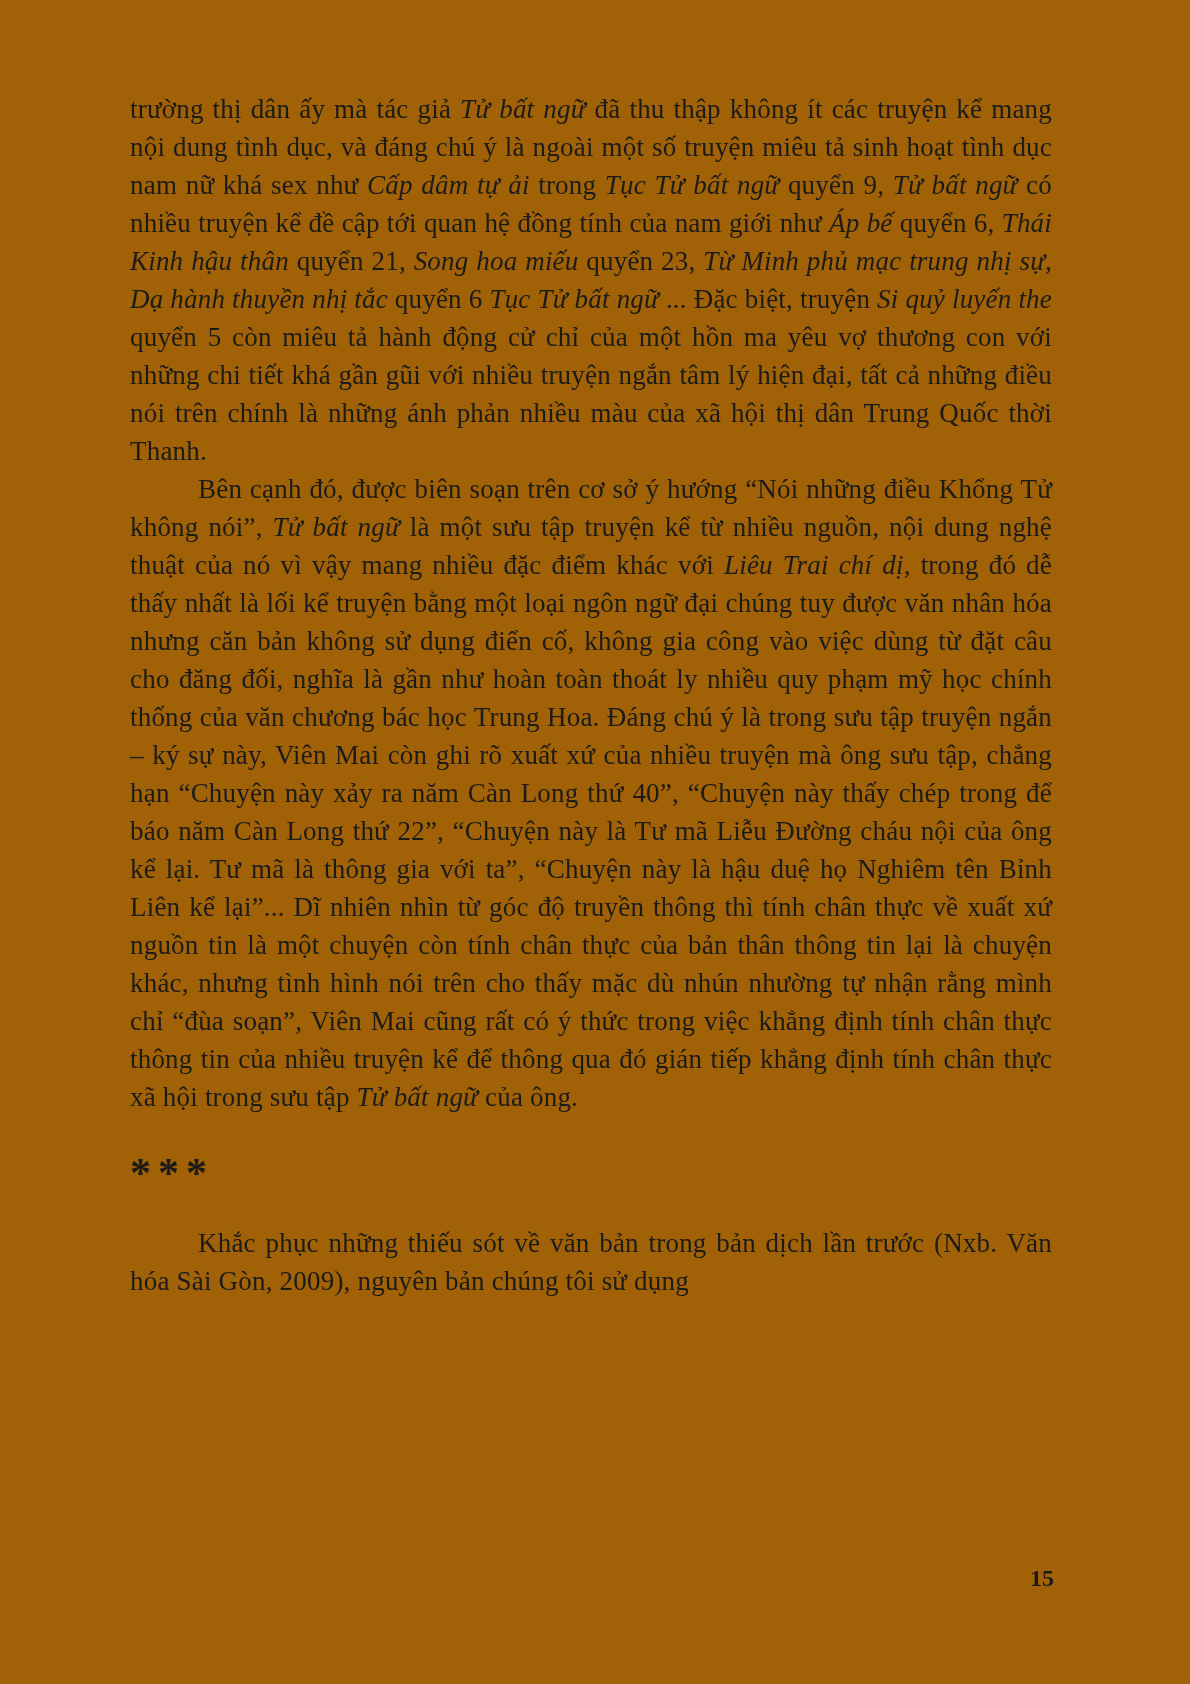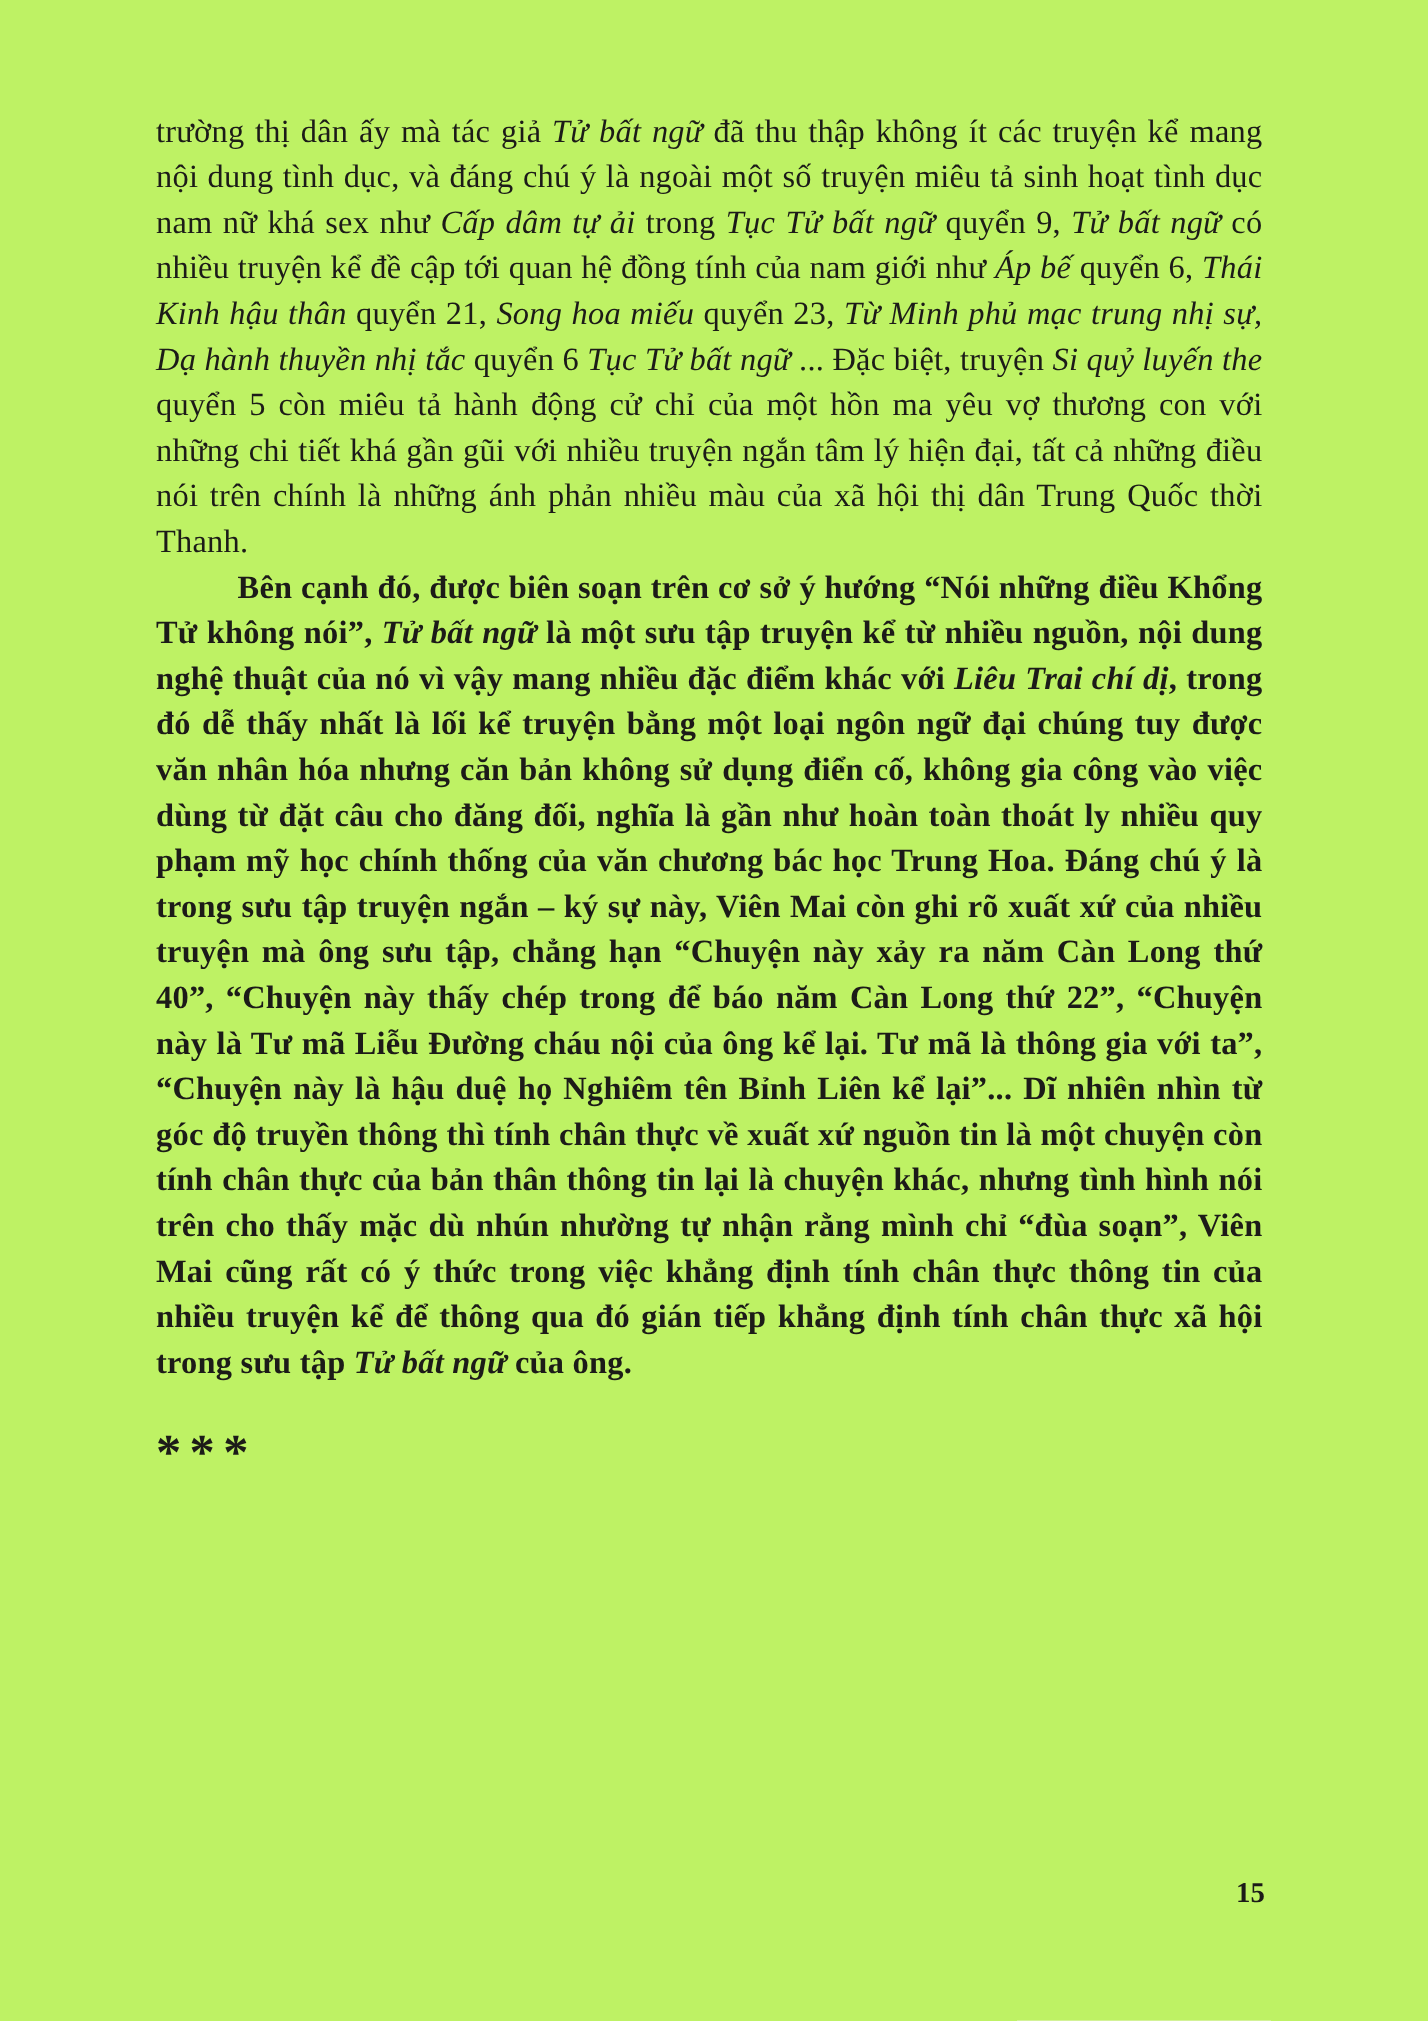--- a/index.html
+++ b/index.html
@@ -4,21 +4,21 @@
 <style>
   html, body {
     margin: 0;
     padding: 0;
     background: #f4f2ec;
   }
   .page {
     position: relative;
     width: 1190px;
     height: 1684px;
-    background: #bef264;
+    background: #a16207;
     color: #1c1b18;
     font-family: "Liberation Serif", "DejaVu Serif", serif;
     overflow: hidden;
     box-sizing: border-box;
   }
   .text-block {
     position: absolute;
     left: 130px;
     top: 90px;
     width: 922px;
@@ -26,21 +26,20 @@
     line-height: 38px;
     text-align: justify;
     letter-spacing: 0.2px;
   }
   p.para {
     margin: 0;
     padding: 0;
   }
   p.para.indent {
     text-indent: 68px;
-    font-weight: bold;
   }
   .it {
     font-style: italic;
   }
   .separator {
     margin: 36px 0 30px 0;
     font-size: 42px;
     font-weight: bold;
     letter-spacing: 7px;
     line-height: 1;
@@ -57,15 +56,16 @@
   }
 </style>
 </head>
 <body>
 
 <div class="page">
   <div class="text-block">
     <p class="para"><span>trường thị dân ấy mà tác giả </span><span class="it">Tử bất ngữ</span><span> đã thu thập không ít các truyện kể mang nội dung tình dục, và đáng chú ý là ngoài một số truyện miêu tả sinh hoạt tình dục nam nữ khá sex như </span><span class="it">Cấp dâm tự ải</span><span> trong </span><span class="it">Tục Tử bất ngữ</span><span> quyển 9, </span><span class="it">Tử bất ngữ</span><span> có nhiều truyện kể đề cập tới quan hệ đồng tính của nam giới như </span><span class="it">Áp bế</span><span> quyển 6, </span><span class="it">Thái Kinh hậu thân</span><span> quyển 21, </span><span class="it">Song hoa miếu</span><span> quyển 23, </span><span class="it">Từ Minh phủ mạc trung nhị sự, Dạ hành thuyền nhị tắc</span><span> quyển 6 </span><span class="it">Tục Tử bất ngữ</span><span> ... Đặc biệt, truyện </span><span class="it">Si quỷ luyến the</span><span> quyển 5 còn miêu tả hành động cử chỉ của một hồn ma yêu vợ thương con với những chi tiết khá gần gũi với nhiều truyện ngắn tâm lý hiện đại, tất cả những điều nói trên chính là những ánh phản nhiều màu của xã hội thị dân Trung Quốc thời Thanh.</span></p>
     <p class="para indent"><span>Bên cạnh đó, được biên soạn trên cơ sở ý hướng “Nói những điều Khổng Tử không nói”, </span><span class="it">Tử bất ngữ</span><span> là một sưu tập truyện kể từ nhiều nguồn, nội dung nghệ thuật của nó vì vậy mang nhiều đặc điểm khác với </span><span class="it">Liêu Trai chí dị</span><span>, trong đó dễ thấy nhất là lối kể truyện bằng một loại ngôn ngữ đại chúng tuy được văn nhân hóa nhưng căn bản không sử dụng điển cố, không gia công vào việc dùng từ đặt câu cho đăng đối, nghĩa là gần như hoàn toàn thoát ly nhiều quy phạm mỹ học chính thống của văn chương bác học Trung Hoa. Đáng chú ý là trong sưu tập truyện ngắn – ký sự này, Viên Mai còn ghi rõ xuất xứ của nhiều truyện mà ông sưu tập, chẳng hạn “Chuyện này xảy ra năm Càn Long thứ 40”, “Chuyện này thấy chép trong để báo năm Càn Long thứ 22”, “Chuyện này là Tư mã Liễu Đường cháu nội của ông kể lại. Tư mã là thông gia với ta”, “Chuyện này là hậu duệ họ Nghiêm tên Bỉnh Liên kể lại”... Dĩ nhiên nhìn từ góc độ truyền thông thì tính chân thực về xuất xứ nguồn tin là một chuyện còn tính chân thực của bản thân thông tin lại là chuyện khác, nhưng tình hình nói trên cho thấy mặc dù nhún nhường tự nhận rằng mình chỉ “đùa soạn”, Viên Mai cũng rất có ý thức trong việc khẳng định tính chân thực thông tin của nhiều truyện kể để thông qua đó gián tiếp khẳng định tính chân thực xã hội trong sưu tập </span><span class="it">Tử bất ngữ</span><span> của ông.</span></p>
     <div class="separator">***</div>
+    <p class="para indent"><span>Khắc phục những thiếu sót về văn bản trong bản dịch lần trước (Nxb. Văn hóa Sài Gòn, 2009), nguyên bản chúng tôi sử dụng</span></p>
   </div>
   <div class="page-number">15</div>
 </div>
 
 </body></html>

